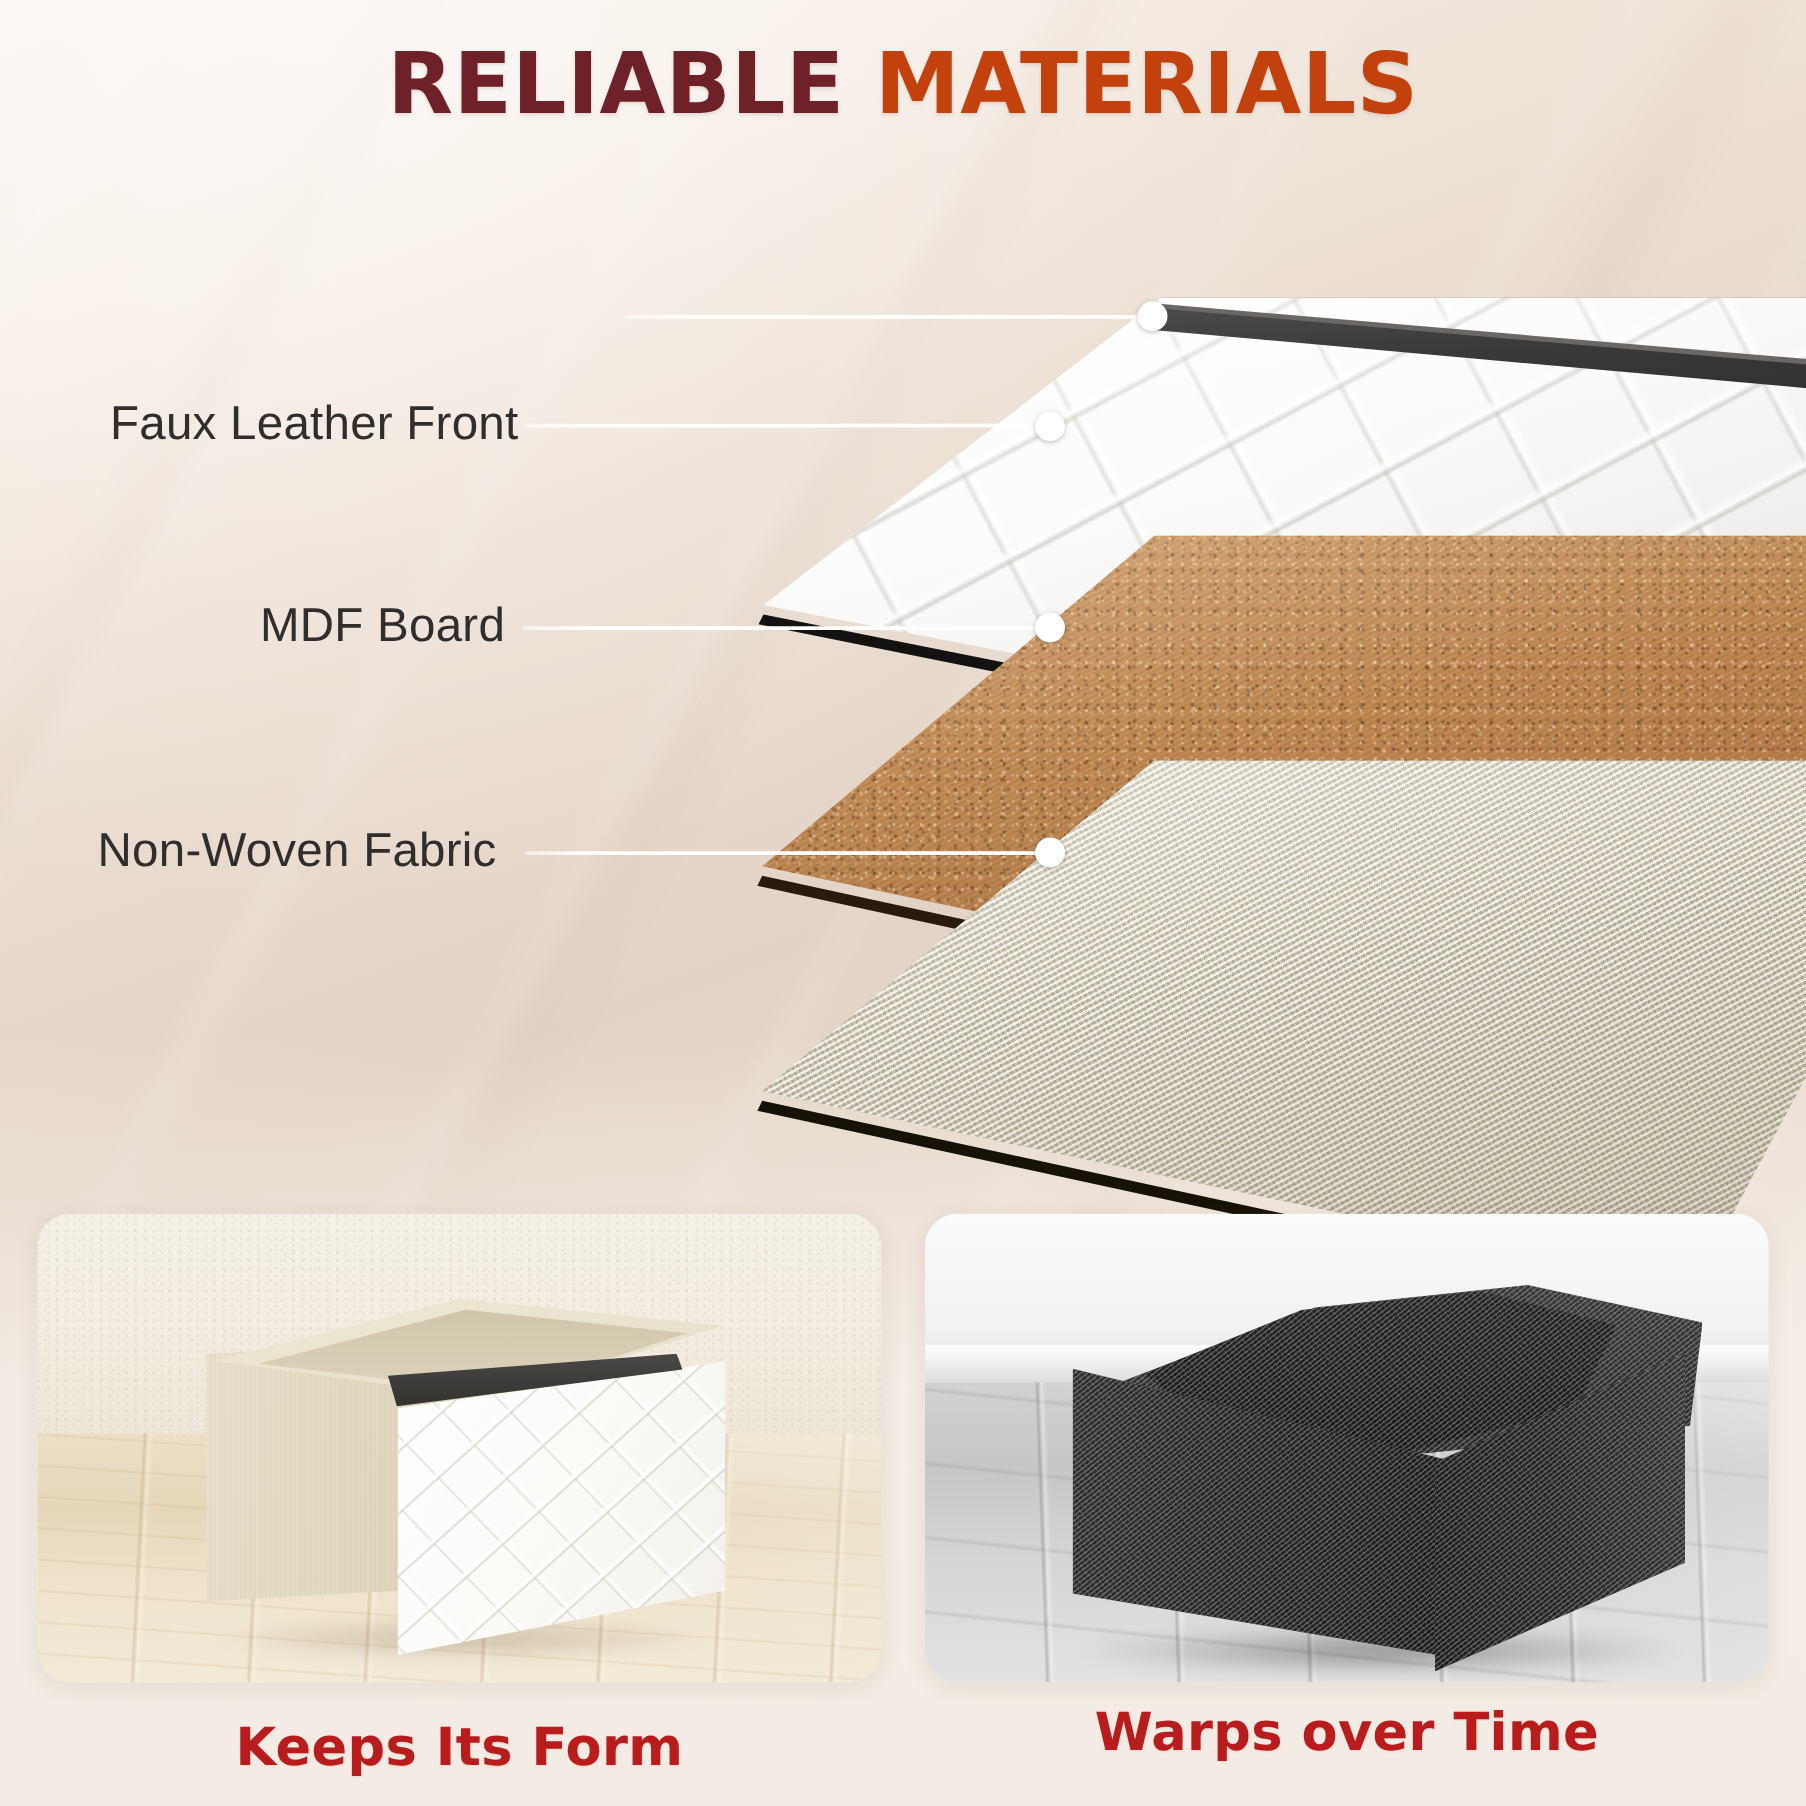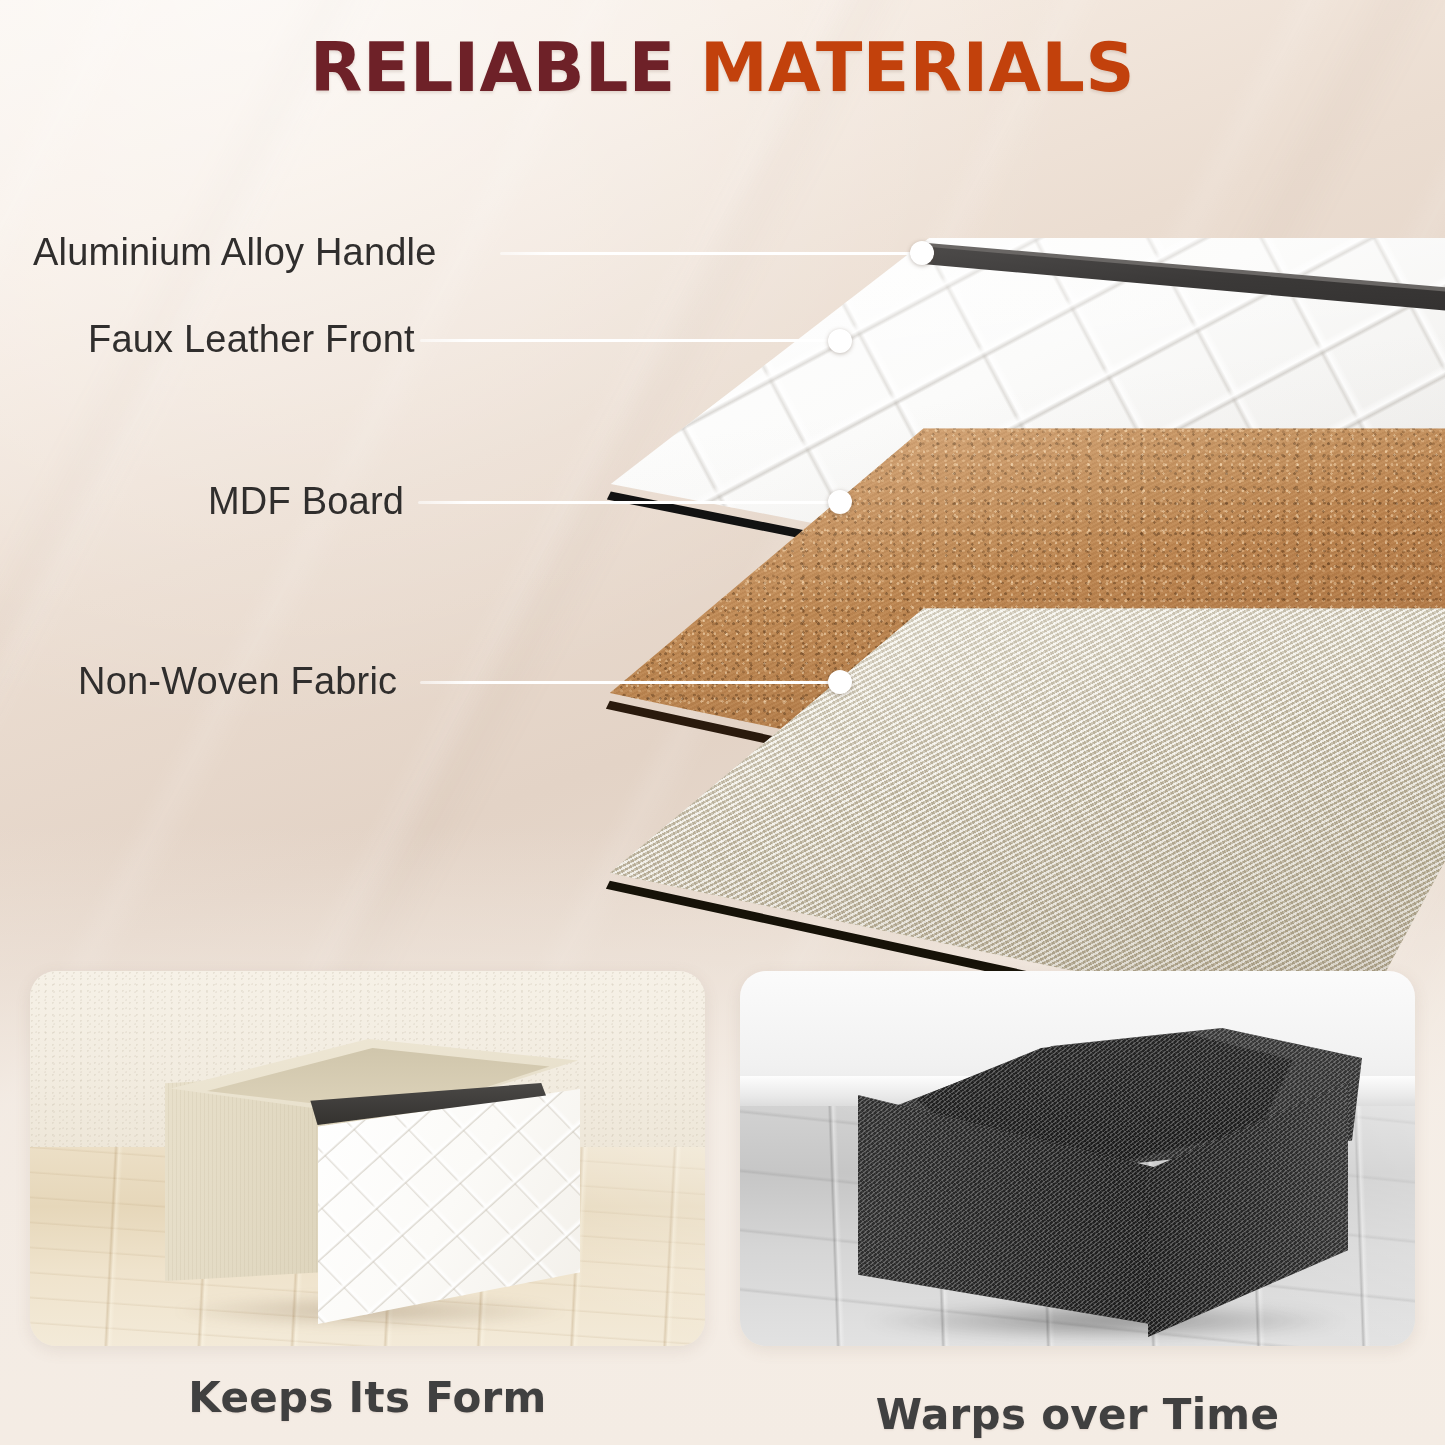--- a/index.html
+++ b/index.html
@@ -507,26 +507,26 @@
   }
 
   
   .caption {
     position: absolute;
     width: 675px;
     text-align: center;
     font-family: "DejaVu Sans", sans-serif;
     font-weight: 700;
     font-size: 42px;
-    color: #404040;
+    color: #b91c1c;
     letter-spacing: .3px;
     text-shadow: 0 1px 2px rgba(130,100,85,.16);
   }
   .caption-left  { left: 30px;  top: 408px; }
-  .caption-right { left: 740px; top: 425px; }
+  .caption-right { left: 740px; top: 396px; }
 </style>
 </head>
 <body>
 
 <div id="infographic">
 
   <div class="bg-base"></div>
   <div class="bg-streaks"></div>
   <div class="bg-streaks2"></div>
   <div class="bg-glow"></div>
@@ -555,21 +555,20 @@
       <div class="mdf-shade"></div>
     </div>
     <div class="sheet mdf-edge layer"></div>
 
     <div class="sheet fabric layer">
       <div class="weave"></div>
       <div class="fabric-shade"></div>
     </div>
     <div class="sheet fabric-edge layer"></div>
 
-    <div class="callout-label" style="left:33px; top:81px;">Aluminium Alloy Handle</div>
     <div class="leader" style="left:500px; top:102px; width:422px;"></div>
     <div class="leader-dot" style="left:910px; top:91px;"></div>
 
     <div class="callout-label" style="left:88px; top:168px;">Faux Leather Front</div>
     <div class="leader" style="left:420px; top:189px; width:418px;"></div>
     <div class="leader-dot" style="left:828px; top:179px;"></div>
 
     <div class="callout-label" style="left:208px; top:330px;">MDF Board</div>
     <div class="leader" style="left:418px; top:351px; width:420px;"></div>
     <div class="leader-dot" style="left:828px; top:340px;"></div>

